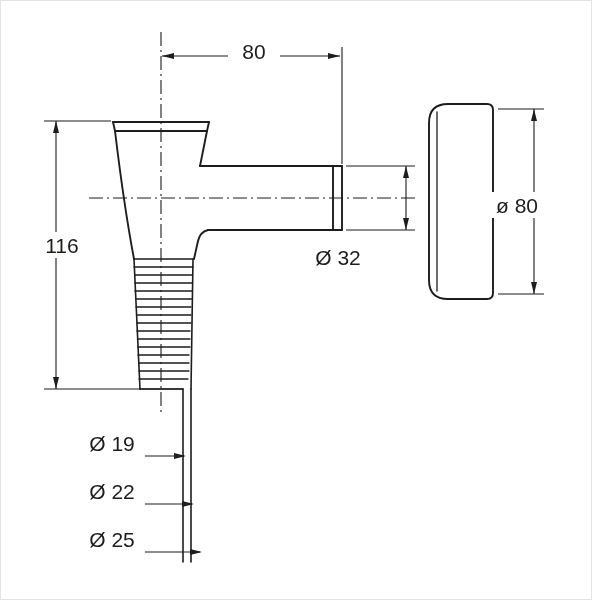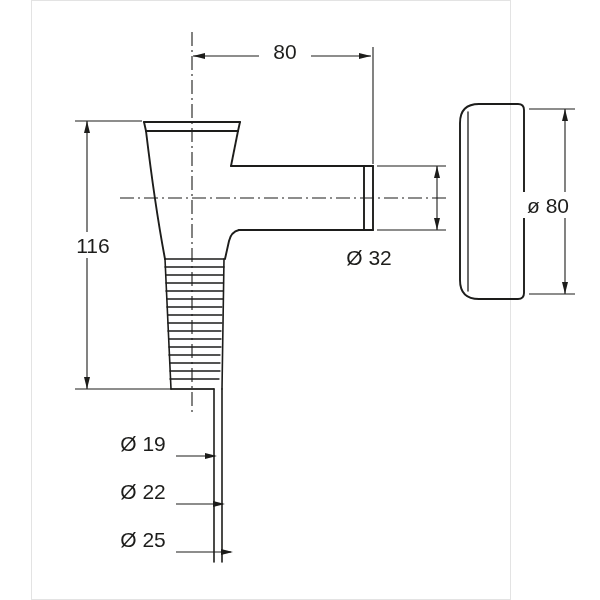--- a/index.html
+++ b/index.html
@@ -2,27 +2,26 @@
 <html><head>
 <meta charset="utf-8">
 <style>
   html, body {
     margin: 0;
     padding: 0;
     background: #ffffff;
   }
   .canvas {
     position: relative;
-    width: 480px;
+    width: 592px;
     height: 600px;
     box-sizing: border-box;
     background: #ffffff;
     border: 1px solid #e3e3e3;
     font-family: "Liberation Sans", sans-serif;
-    margin-left: 31px;
   }
   svg text {
     font-family: "Liberation Sans", "DejaVu Sans", sans-serif;
     font-size: 21px;
   }
 </style>
 </head>
 <body>
 
 <div class="canvas">

